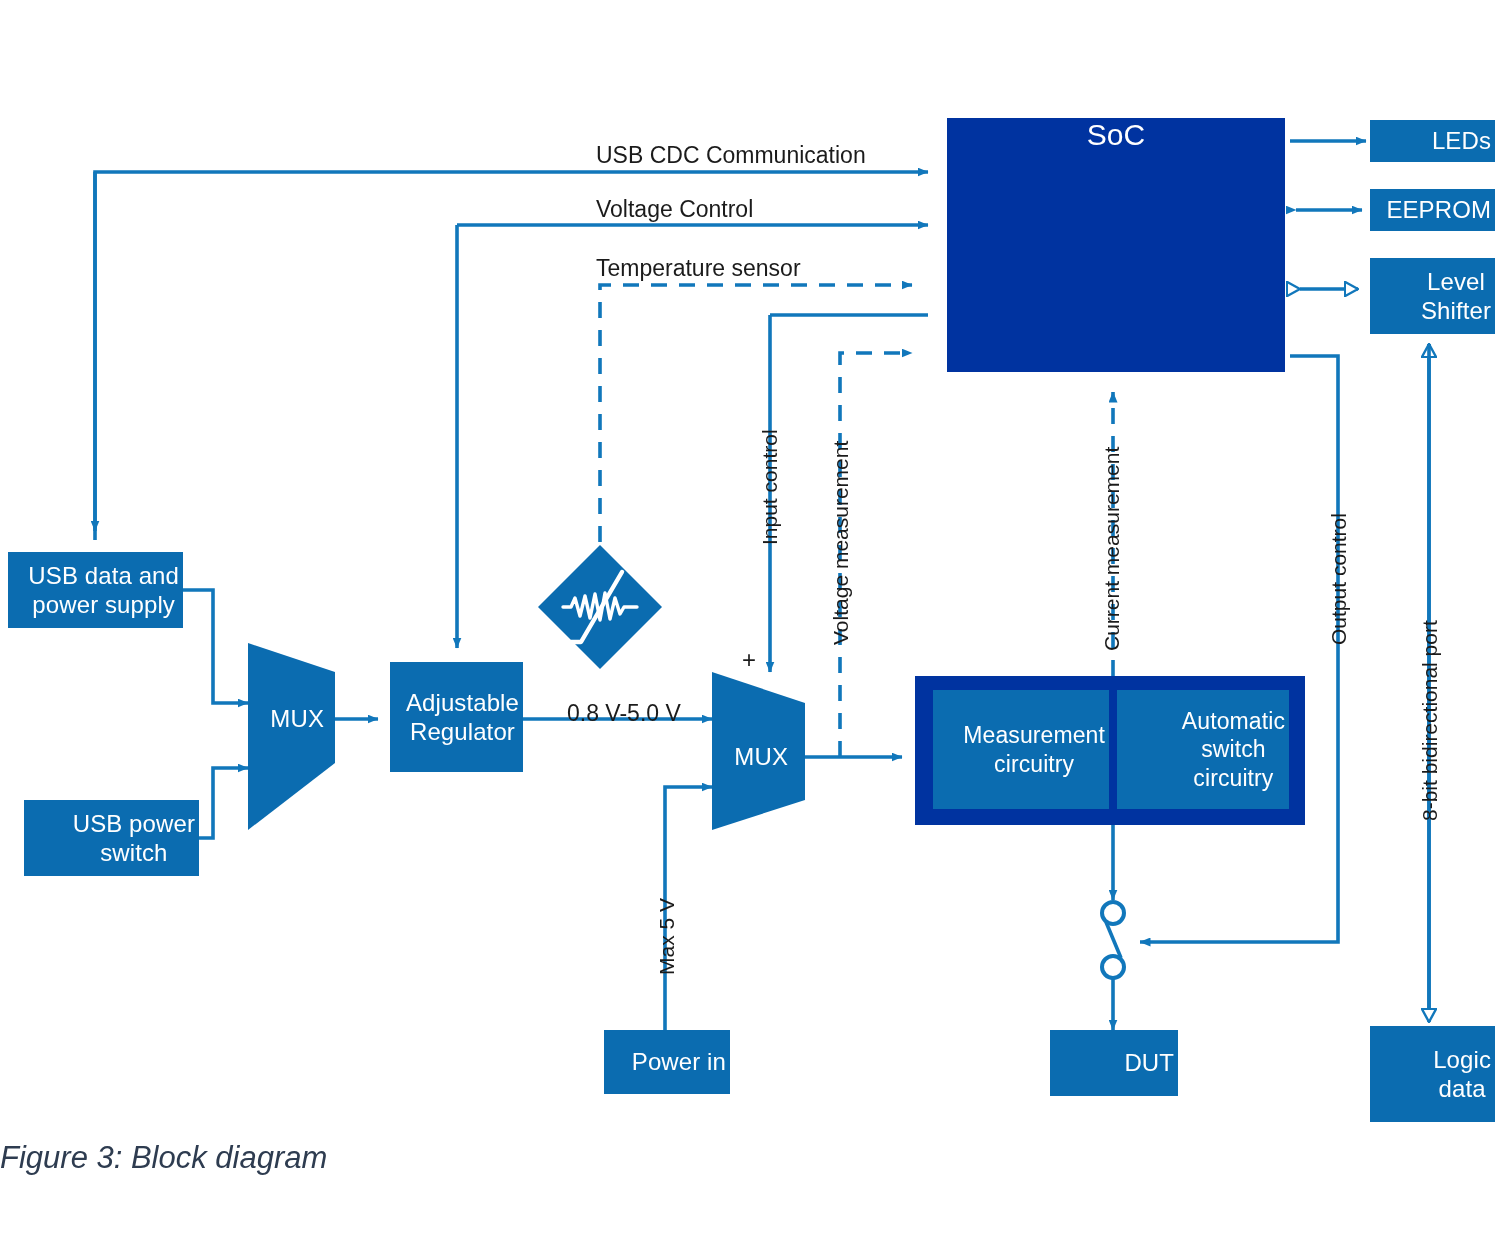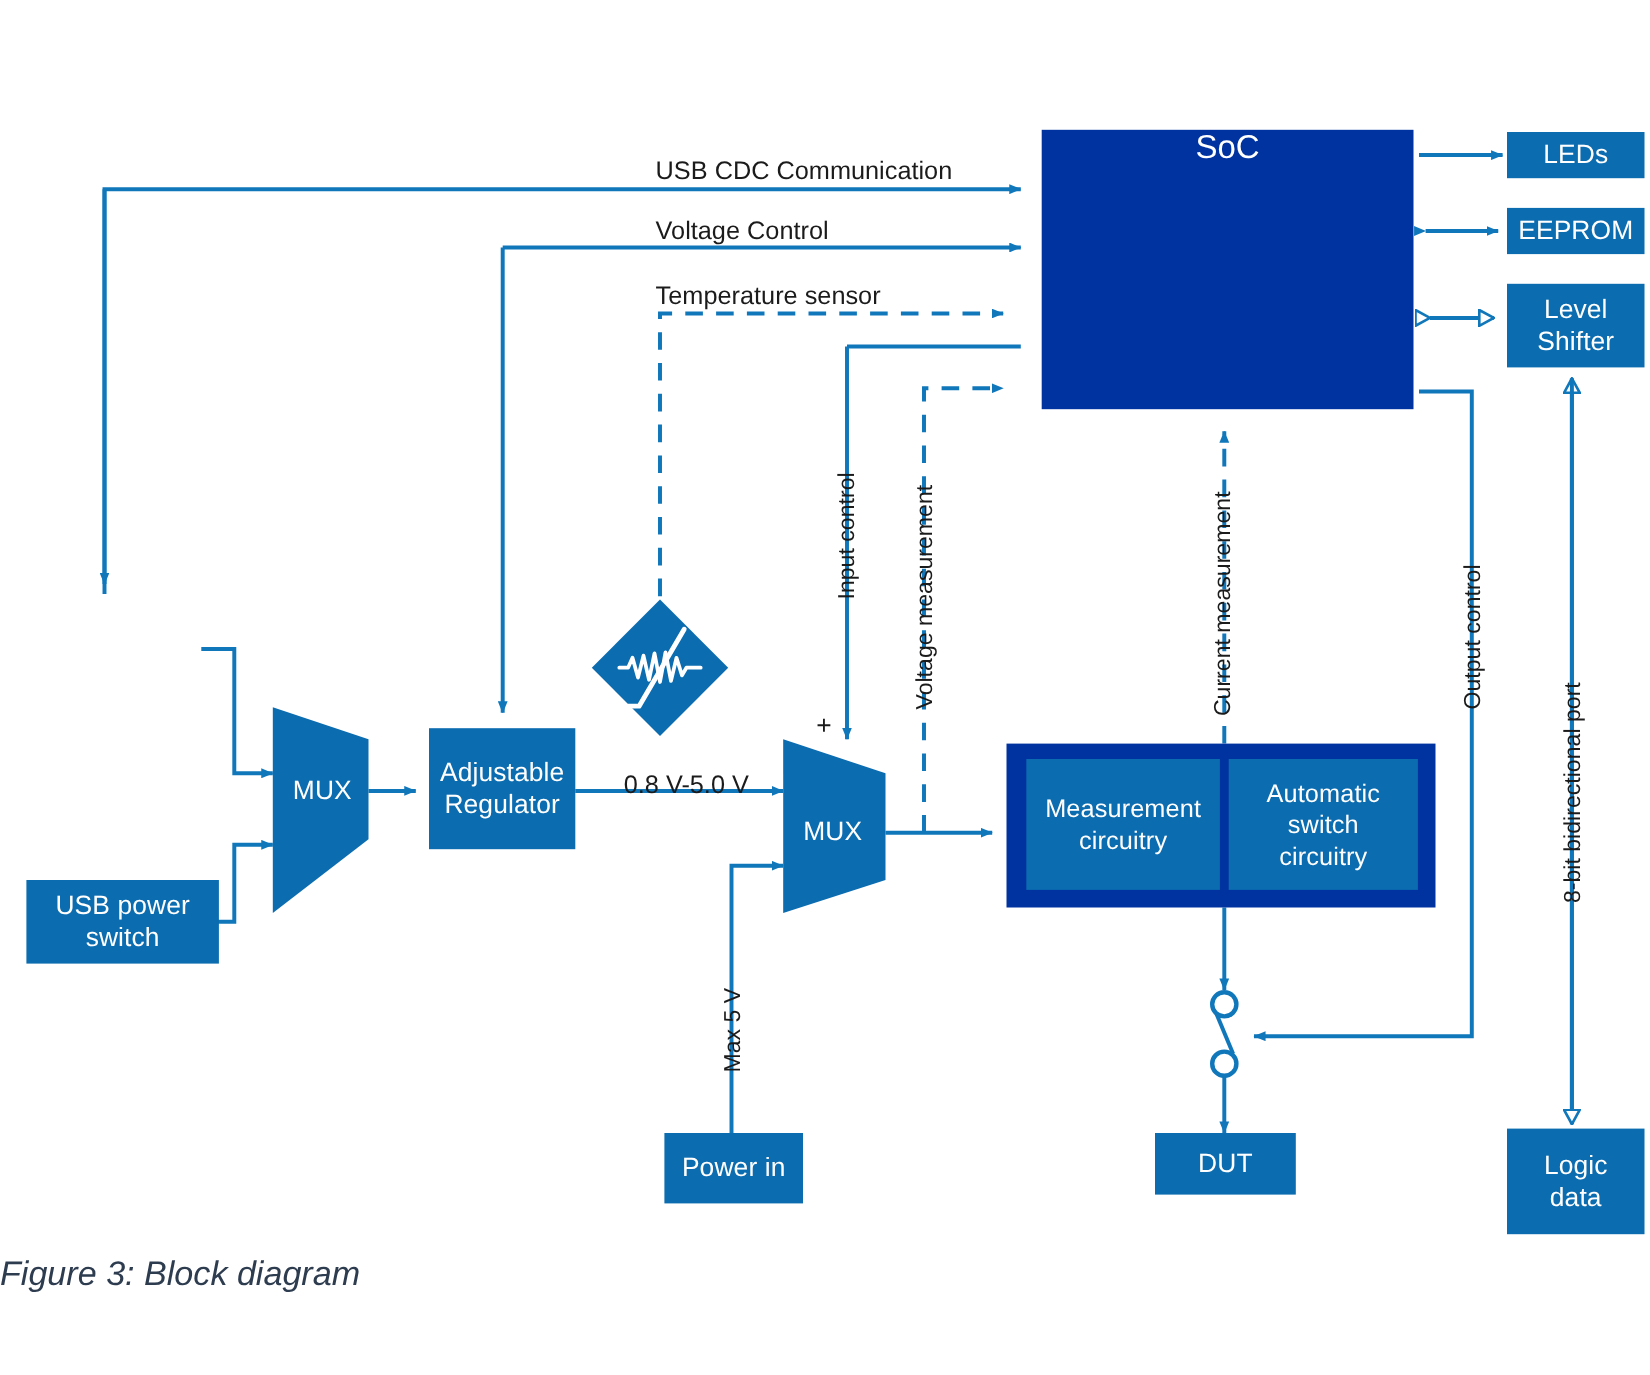--- a/index.html
+++ b/index.html
@@ -21,21 +21,21 @@
     position: absolute;
     left: 0; top: 0;
     width: 1500px; height: 1250px;
   }
   
   .blk {
     position: absolute;
     box-sizing: border-box;
     display: flex;
     align-items: center;
-    justify-content: center;
+    justify-content: flex-end;
     text-align: center;
     color: #ffffff;
     background: #0b6cb0;
     font-size: 24px;
     line-height: 1.22;
     letter-spacing: 0.1px;
     padding: 2px 4px;
   }
   .blk.inner { background: #0b6cb0; }
   .soc-wrap {
@@ -153,20 +153,26 @@
     <polygon points="248,643 335,672 335,763 248,830" fill="#0b6cb0"></polygon>
     <polygon points="712,672 805,703 805,800 712,830" fill="#0b6cb0"></polygon>
 
     <g>
       <polygon points="600,545 662,607 600,669 538,607" fill="#0b6cb0"></polygon>
       <path d="M563,607 L571,607 L575,598 L580,616 L585,596 L590,618 L595,594 L600,620 L605,593 L610,619 L615,598 L620,614 L624,607 L637,607" fill="none" stroke="#ffffff" stroke-width="3.4" stroke-linejoin="round" stroke-linecap="round"></path>
       <path d="M571,642 L581,642 L622,572" fill="none" stroke="#ffffff" stroke-width="4.4" stroke-linecap="round" stroke-linejoin="round"></path>
     </g>
   </svg>
 
+  <div class="blk" style="left:8px; top:552px; width:175px; height:76px;">
+    <div>
+      <div>USB data and</div>
+      <div>power supply</div>
+    </div>
+  </div>
 
   <div class="blk" style="left:24px; top:800px; width:175px; height:76px;">
     <div>
       <div>USB power</div>
       <div>switch</div>
     </div>
   </div>
 
   <div class="blk" style="left:258px; top:697px; width:70px; height:44px; background:transparent;">
     <span>MUX</span>
@@ -210,21 +216,21 @@
     </div>
   </div>
   <div class="blk inner" style="left:1117px; top:690px; width:172px; height:119px; font-size:23px;">
     <div>
       <div>Automatic</div>
       <div>switch</div>
       <div>circuitry</div>
     </div>
   </div>
 
-  <div class="blk" style="left:1050px; top:1030px; width:128px; height:56px;">
+  <div class="blk" style="left:1050px; top:1030px; width:128px; height:66px;">
     <span>DUT</span>
   </div>
 
   <div class="blk" style="left:604px; top:1030px; width:126px; height:64px;">
     <span>Power in</span>
   </div>
 
   <div class="blk" style="left:1370px; top:1026px; width:125px; height:96px;">
     <div>
       <div>Logic</div>

